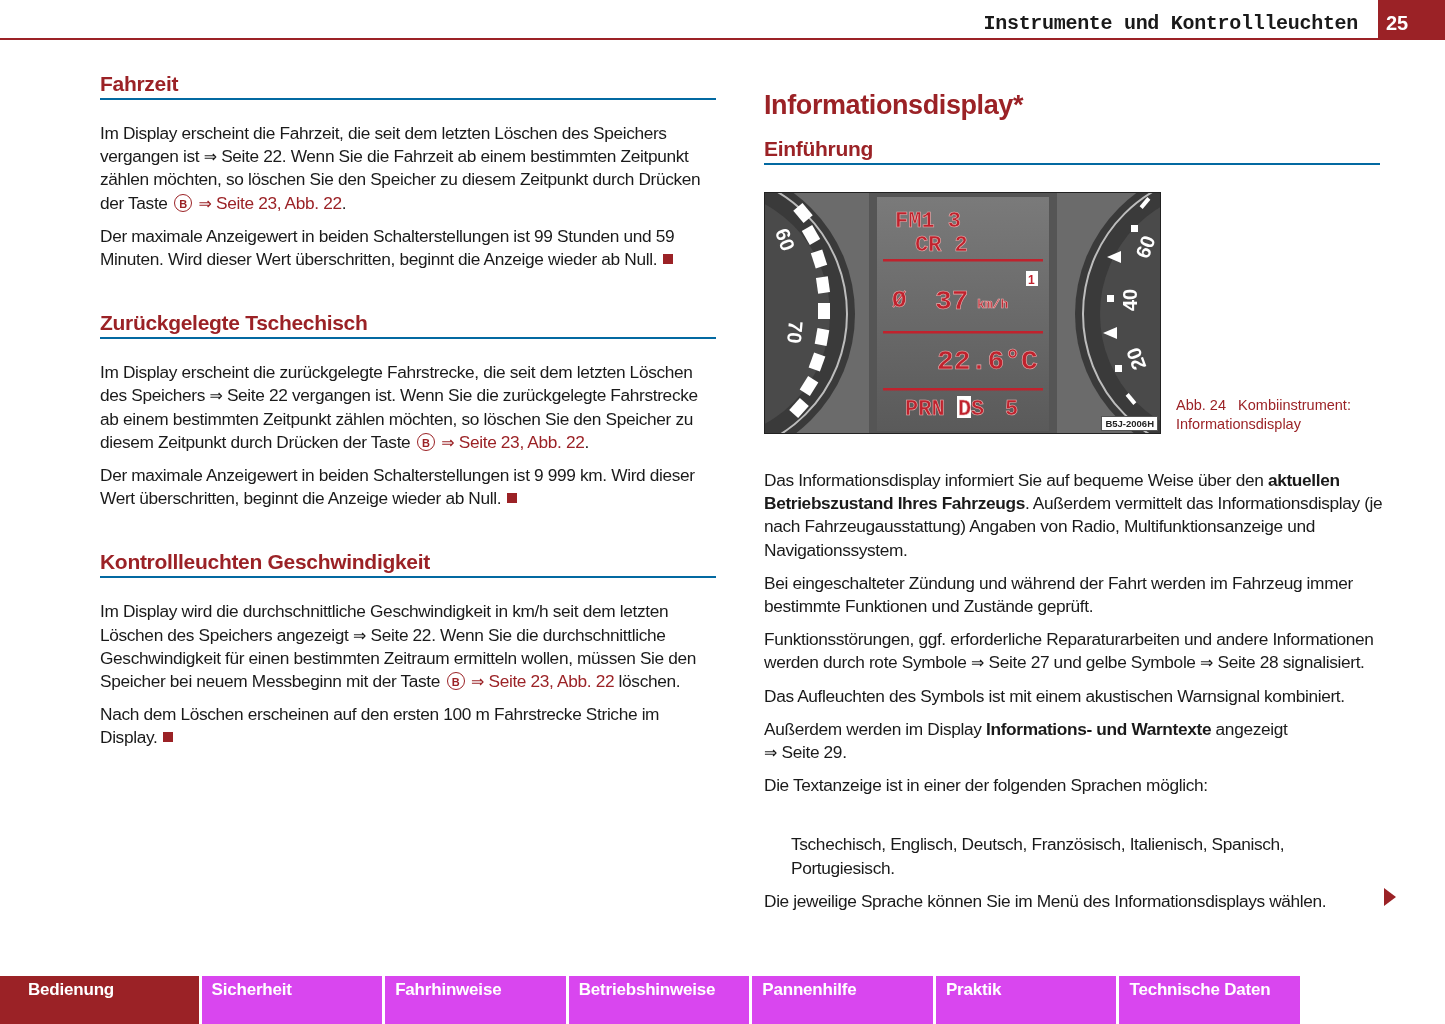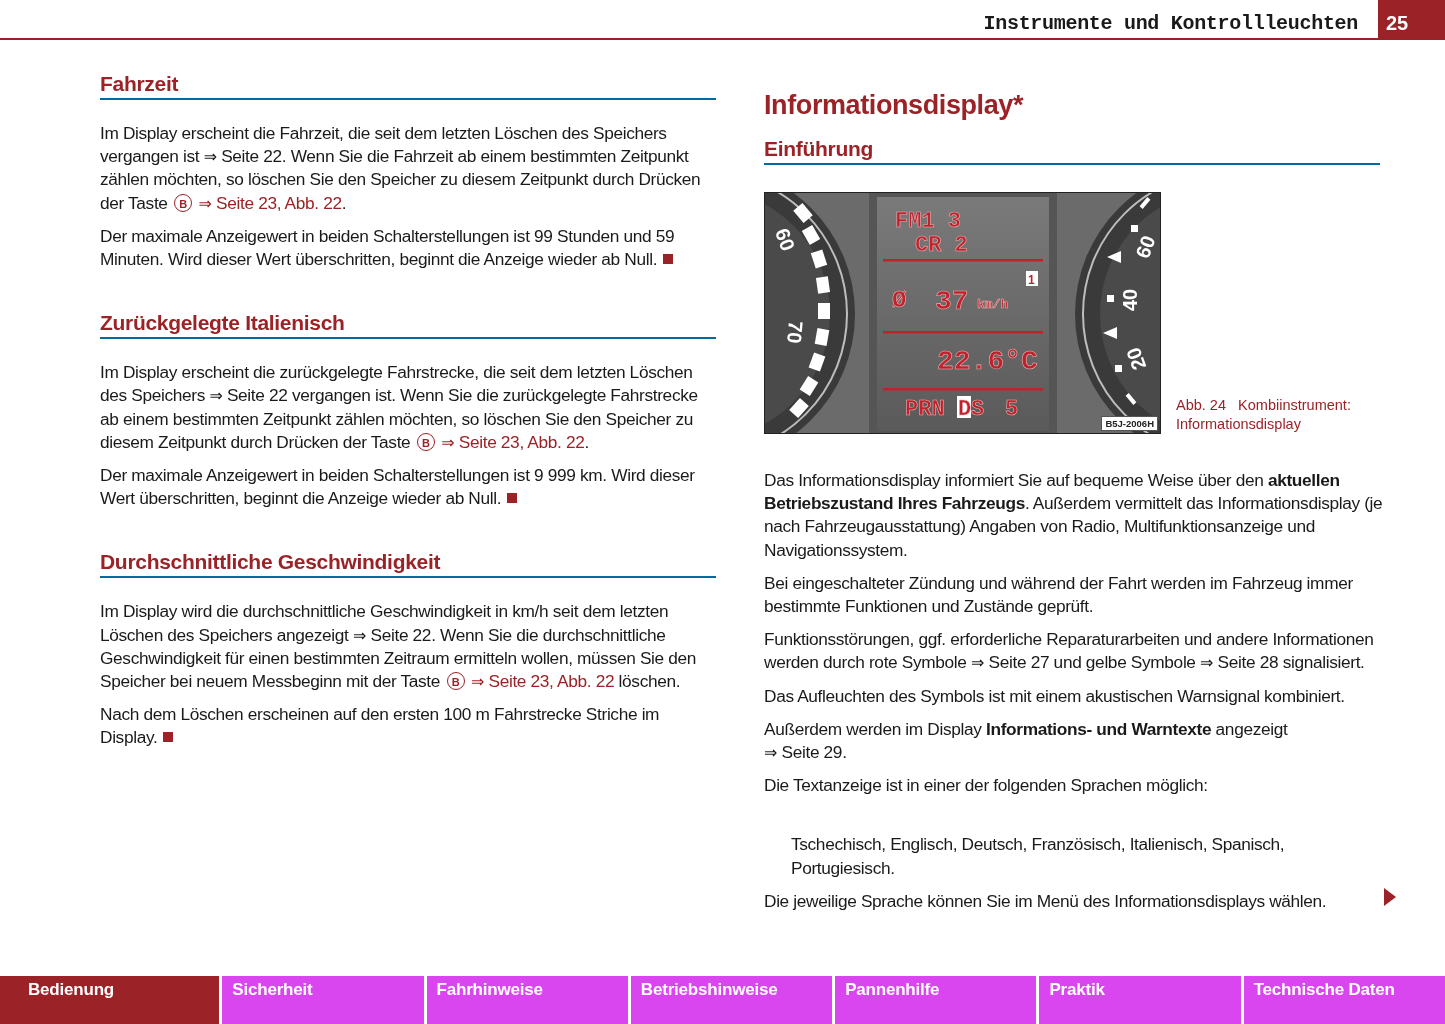--- a/index.html
+++ b/index.html
@@ -38,21 +38,21 @@
 
   
   .figure { position: absolute; left: 764px; top: 192px; width: 397px; height: 242px; background: #5e5e5e; border: 1px solid #222; box-sizing: border-box; overflow: hidden; }
   .figure svg { position: absolute; left: 0; top: 0; }
   .fig-code { position: absolute; right: 2px; bottom: 2px; background: #fff; color: #222; font-size: 9.5px; padding: 1px 3px; border: 1px solid #555; font-family: "Liberation Sans", sans-serif; font-weight: bold; }
   .fig-caption { position: absolute; left: 1176px; top: 396px; width: 210px; font-size: 14.5px; font-weight: normal; color: #9b2226; line-height: 19px; }
 
   .next-arrow { position: absolute; left: 1384px; top: 888px; width: 0; height: 0; border-top: 9px solid transparent; border-bottom: 9px solid transparent; border-left: 12px solid #9b2226; }
 
   
-  .footer-nav { position: absolute; left: 0; top: 976px; width: 1445px; height: 48px; display: flex; gap: 3px; }
+  .footer-nav { position: absolute; left: 0; top: 976px; width: 1300px; height: 48px; display: flex; gap: 3px; }
   .nav-tab { flex: 1; background: #d946ef; color: #fff; font-size: 17px; font-weight: bold; padding: 4px 0 0 10px; box-sizing: border-box; letter-spacing: -0.2px; }
   .nav-tab.active { background: #9b2226; padding-left: 28px; }
 </style>
 </head>
 <body>
 
 <div class="page-header-line"></div>
 <div class="page-header-title">Instrumente und Kontrollleuchten</div>
 <div class="page-number-box"></div>
 <div class="page-number">25</div>
@@ -68,36 +68,36 @@
       <span class="key-b">B</span>
       <span class="link arrow">⇒</span>
       <span class="link">Seite 23, Abb. 22</span><span>.</span>
     </p>
     <p class="para">
       <span>Der maximale Anzeigewert in beiden Schalterstellungen ist 99 Stunden und 59 Minuten. Wird dieser Wert überschritten, beginnt die Anzeige wieder ab Null.</span><span class="end-square"></span>
     </p>
   </div>
 
   <div style="margin-top:40px;">
-    <h2 class="section-heading">Zurückgelegte Italienisch</h2>
+    <h2 class="section-heading">Zurückgelegte Tschechisch</h2>
     <p class="para" style="margin-top:22px;">
       <span>Im Display erscheint die zurückgelegte Fahrstrecke, die seit dem letzten Löschen des Speichers</span>
       <span class="arrow">⇒</span>
       <span>Seite 22</span><span> vergangen ist. Wenn Sie die zurückgelegte Fahrstrecke ab einem bestimmten Zeitpunkt zählen möchten, so löschen Sie den Speicher zu diesem Zeitpunkt durch Drücken der Taste</span>
       <span class="key-b">B</span>
       <span class="link arrow">⇒</span>
       <span class="link">Seite 23, Abb. 22</span><span>.</span>
     </p>
     <p class="para">
       <span>Der maximale Anzeigewert in beiden Schalterstellungen ist 9 999 km. Wird dieser Wert überschritten, beginnt die Anzeige wieder ab Null.</span><span class="end-square"></span>
     </p>
   </div>
 
   <div style="margin-top:40px;">
-    <h2 class="section-heading">Durchschnittliche Geschwindigkeit</h2>
+    <h2 class="section-heading">Kontrollleuchten Geschwindigkeit</h2>
     <p class="para" style="margin-top:22px;">
       <span>Im Display wird die durchschnittliche Geschwindigkeit in km/h seit dem letzten Löschen des Speichers angezeigt</span>
       <span class="arrow">⇒</span>
       <span>Seite 22</span><span>. Wenn Sie die durchschnittliche Geschwindigkeit für einen bestimmten Zeitraum ermitteln wollen, müssen Sie den Speicher bei neuem Messbeginn mit der Taste</span>
       <span class="key-b">B</span>
       <span class="link arrow">⇒</span>
       <span class="link">Seite 23, Abb. 22</span><span> löschen.</span>
     </p>
     <p class="para">
       <span>Nach dem Löschen erscheinen auf den ersten 100 m Fahrstrecke Striche im Display.</span><span class="end-square"></span>

